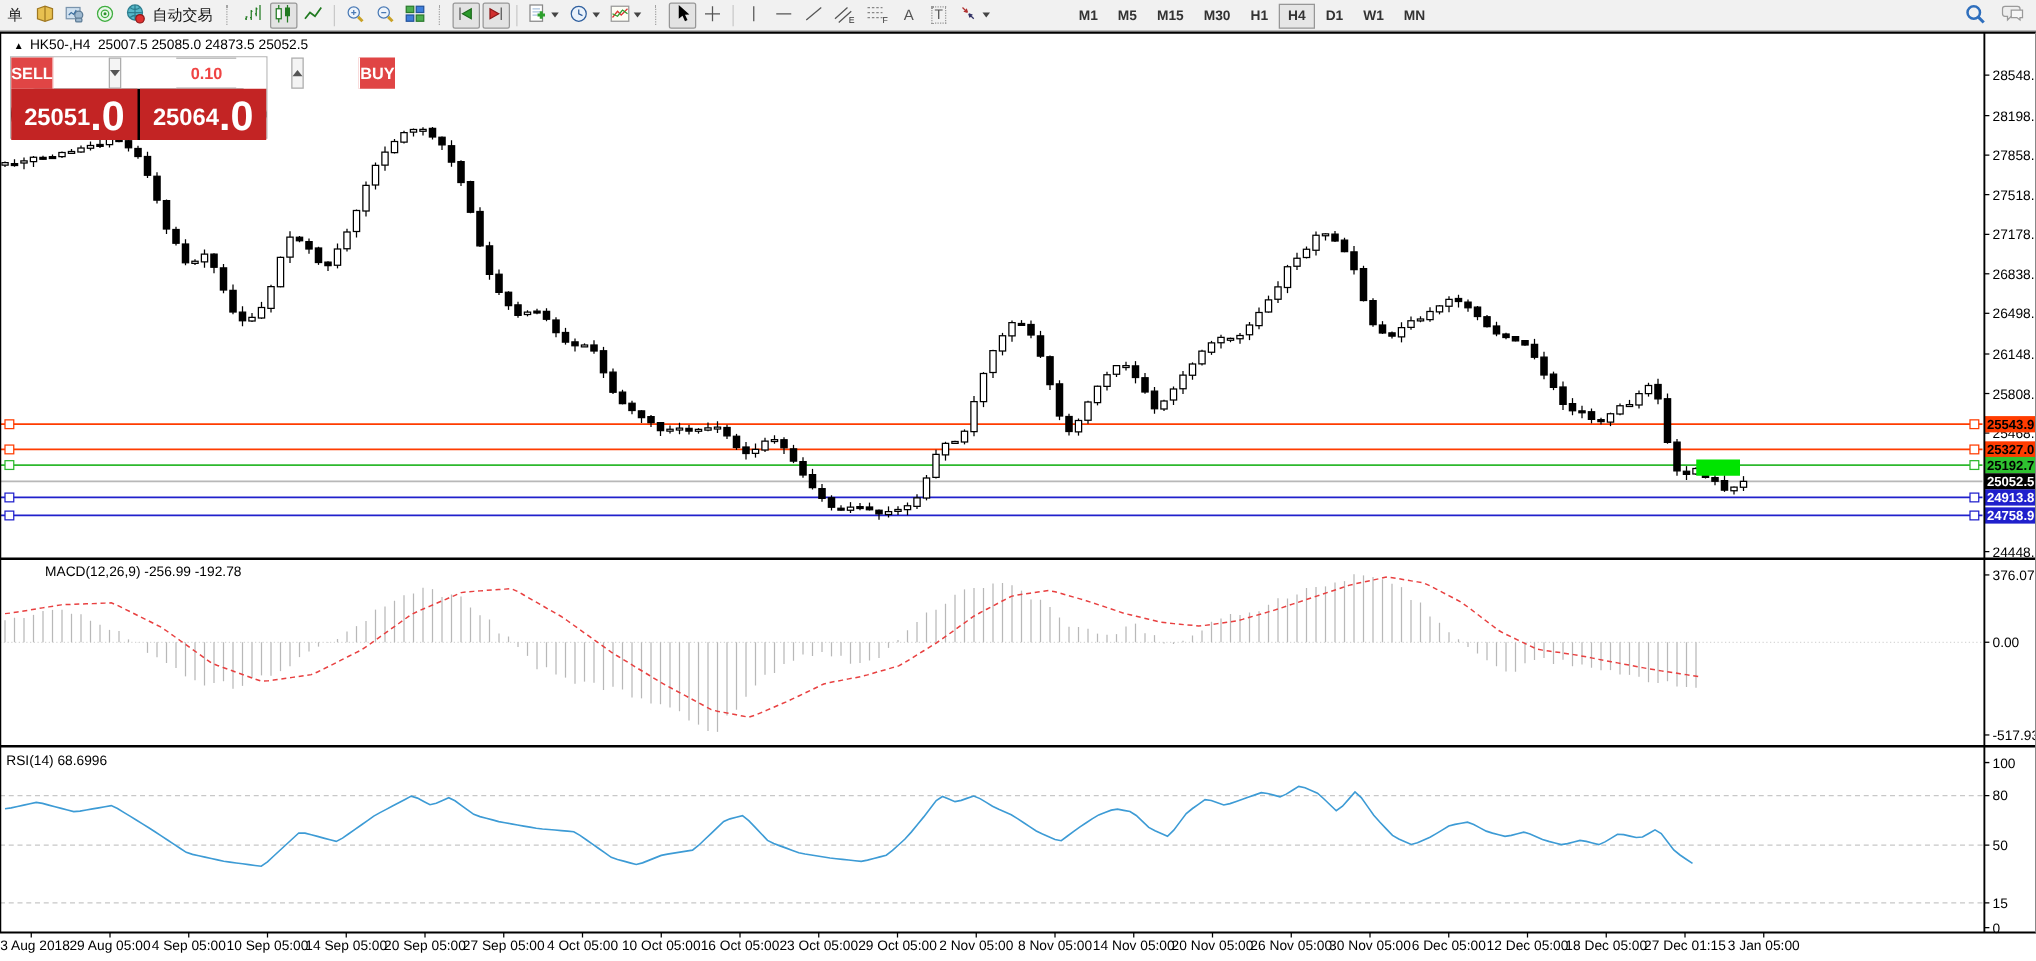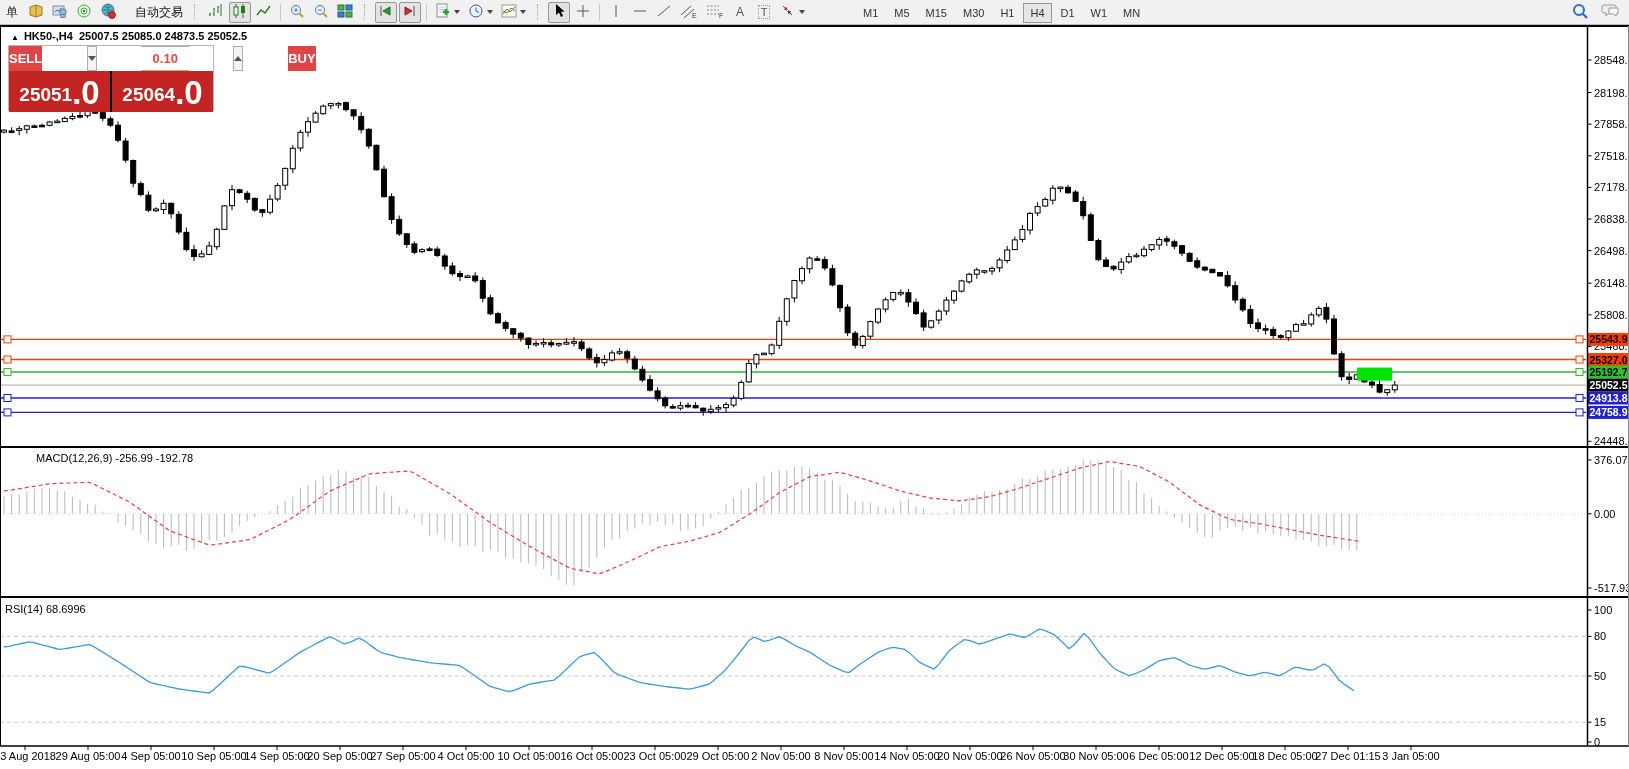--- a/index.html
+++ b/index.html
@@ -3,33 +3,33 @@
 <meta charset="utf-8">
 <style>
   html,body{margin:0;padding:0;width:1629px;height:769px;overflow:hidden;background:#fff;
     font-family:"Liberation Sans",sans-serif;}
   
   .toolbar{position:absolute;top:0;left:0;width:1629px;height:25px;background:#f1f1f1;
     display:flex;align-items:center;box-sizing:border-box;border-bottom:1px solid #b9b9b9;}
   .tb-btn{height:21px;min-width:22px;display:flex;align-items:center;justify-content:center;
     margin:0 1px;border:1px solid transparent;border-radius:2px;font-size:12px;color:#222;box-sizing:border-box;padding:0 2px;}
   .tb-btn.pressed{background:#e3e3e3;border:1px solid #979797;}
-  .tb-label{font-size:12px;color:#111;margin-left:18px;white-space:nowrap;}
+  .tb-label{font-size:12px;color:#111;margin-left:5px;white-space:nowrap;}
   .grip{width:4px;height:16px;border-left:1px dotted #a5a5a5;margin:0 5px 0 7px;}
   .sep{width:1px;height:17px;background:#c9c9c9;margin:0 4px;}
   .caret{width:0;height:0;border-left:3px solid transparent;border-right:3px solid transparent;
     border-top:4px solid #444;margin-left:3px;}
   .tf-group{position:absolute;left:855px;top:1px;height:23px;display:flex;align-items:center;}
-  .tf{font-size:11px;color:#333;padding:3px 6px;border:1px solid transparent;margin:0 1px;}
+  .tf{font-size:11px;color:#333;padding:3px 6px;border:1px solid transparent;margin:0 1px;font-weight:bold;}
   .tf.pressed{border:1px solid #979797;background:#e6e6e6;}
   .right-icons{position:absolute;right:8px;top:2px;display:flex;align-items:center;gap:12px;}
   
   .chart-window{position:absolute;top:25px;left:0;width:1629px;height:744px;background:#fff;}
   #csvg{position:absolute;top:0;left:0;}
-  .chart-title{position:absolute;left:11px;top:5px;font-size:11px;color:#000;white-space:nowrap;z-index:5;font-weight:bold;}
+  .chart-title{position:absolute;left:11px;top:5px;font-size:11px;color:#000;white-space:nowrap;z-index:5;}
   .chart-title .tri{font-size:8px;margin-right:5px;}
   .ind-label{position:absolute;left:5px;font-size:11px;color:#000;z-index:5;white-space:nowrap;}
   .macd-label{top:427px;padding-left:31px;}
   .rsi-label{top:578px;}
   .annotation{position:absolute;left:1025px;width:330px;top:345px;text-align:right;
     font-size:19px;font-weight:bold;color:#00d400;z-index:6;white-space:nowrap;
     font-family:"DejaVu Sans","Liberation Sans",sans-serif;}
   
   .trade-panel{position:absolute;left:8px;top:20px;width:206px;height:66px;z-index:6;
     background:#fff;border:1px solid #b5b5b5;box-sizing:border-box;}

